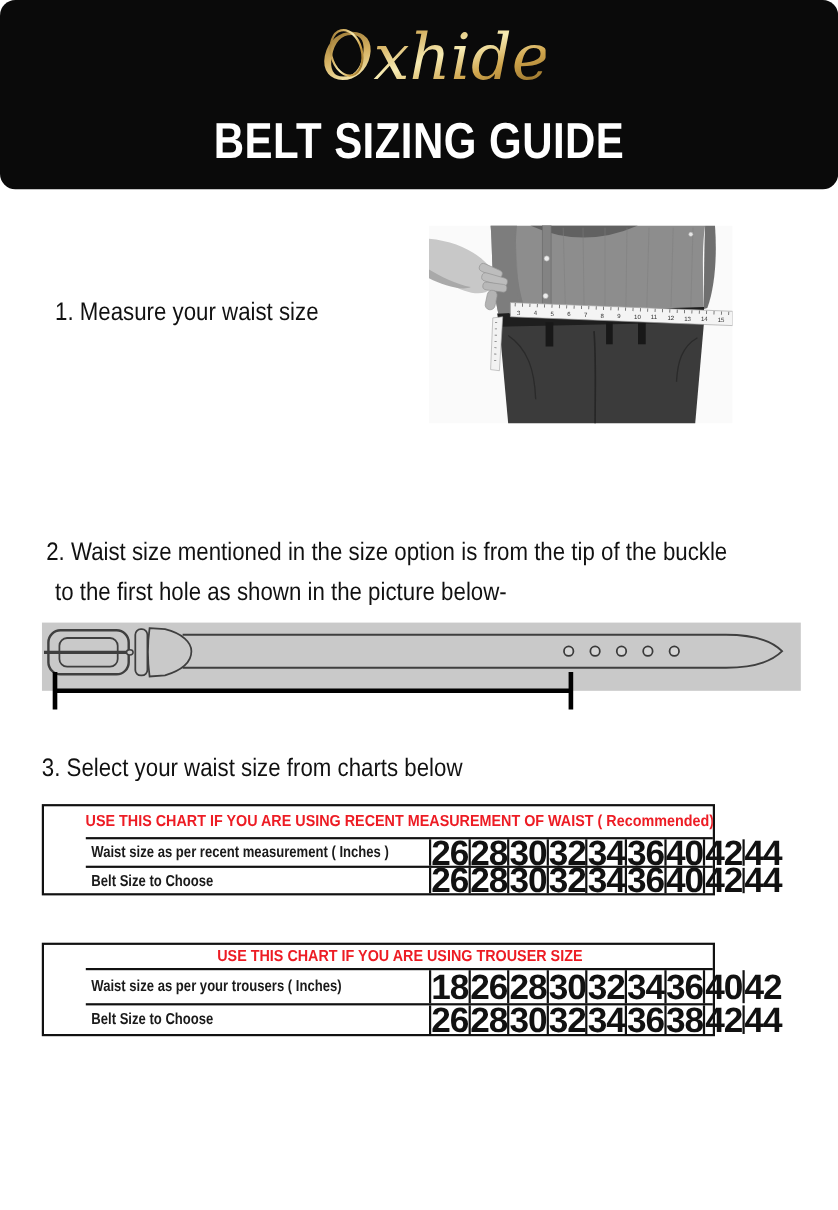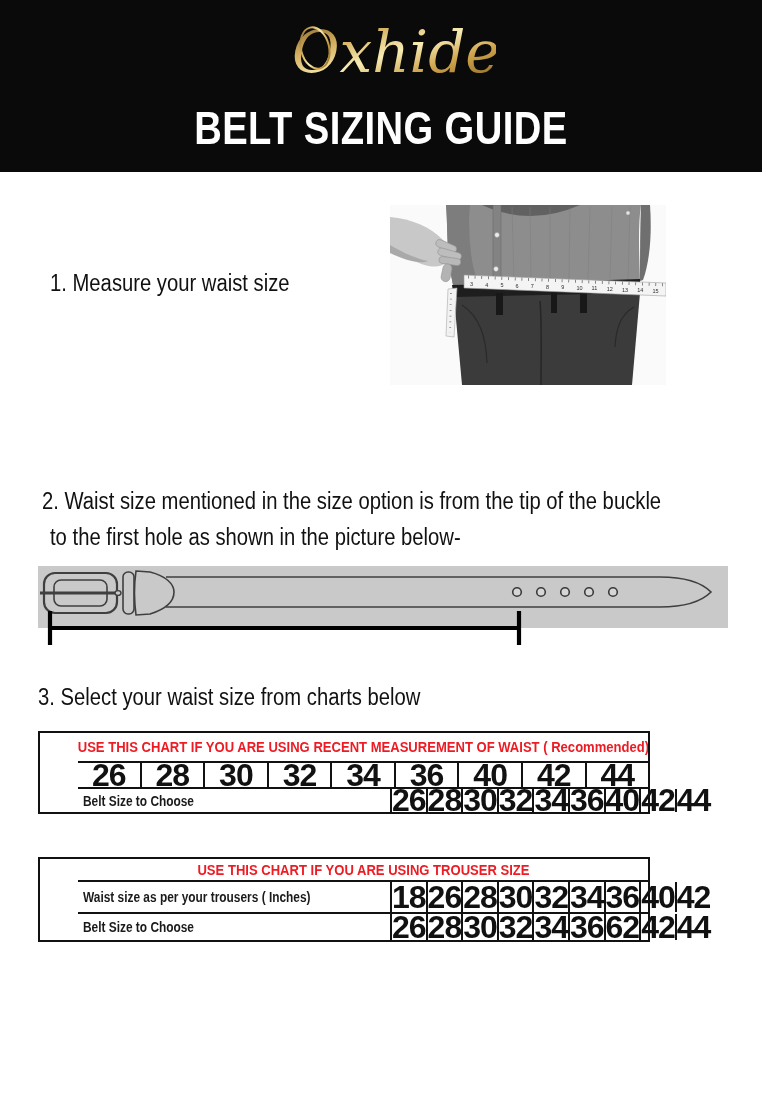--- a/index.html
+++ b/index.html
@@ -7,20 +7,21 @@
   .page {
     position:relative; width:762px; height:1100px; margin:0 auto;
     background:#ffffff; overflow:hidden;
     font-family:"Liberation Sans", sans-serif; color:#1a1a1a;
   }
 
   
   .brand-header {
     position:absolute; left:0; top:0; width:762px; height:172px;
     background:#0a0a0a;
+    border-radius:14px;
   }
   .logo-svg { position:absolute; left:50%; top:4px; transform:translateX(-50%); }
   .logo-text {
     font-family:"DejaVu Serif", serif; font-style:italic;
     font-size:58px;
   }
   .guide-title {
     position:absolute; left:0; top:99px; width:100%; height:58px;
     display:flex; align-items:center; justify-content:center;
   }
@@ -212,20 +213,23 @@
 
   <div class="step step-3">
     <span class="cond">3. Select your waist size from charts below</span>
   </div>
 
   <div class="chart chart-1">
     <div class="chart-title">
       <span>USE THIS CHART IF YOU ARE USING RECENT MEASUREMENT OF WAIST ( Recommended)</span>
     </div>
     <div class="chart-row row-a">
+      <div class="row-label">
+        <span>Waist size as per recent measurement ( Inches )</span>
+      </div>
       <div class="num-cells">
           <div class="num-cell">26</div>
           <div class="num-cell">28</div>
           <div class="num-cell">30</div>
           <div class="num-cell">32</div>
           <div class="num-cell">34</div>
           <div class="num-cell">36</div>
           <div class="num-cell">40</div>
           <div class="num-cell">42</div>
           <div class="num-cell">44</div>
@@ -273,20 +277,20 @@
       <div class="row-label">
         <span>Belt Size to Choose</span>
       </div>
       <div class="num-cells">
           <div class="num-cell">26</div>
           <div class="num-cell">28</div>
           <div class="num-cell">30</div>
           <div class="num-cell">32</div>
           <div class="num-cell">34</div>
           <div class="num-cell">36</div>
-          <div class="num-cell">62</div>
+          <div class="num-cell">38</div>
           <div class="num-cell">42</div>
           <div class="num-cell">44</div>
         </div>
     </div>
   </div>
 
 </div>
 
 </body></html>

